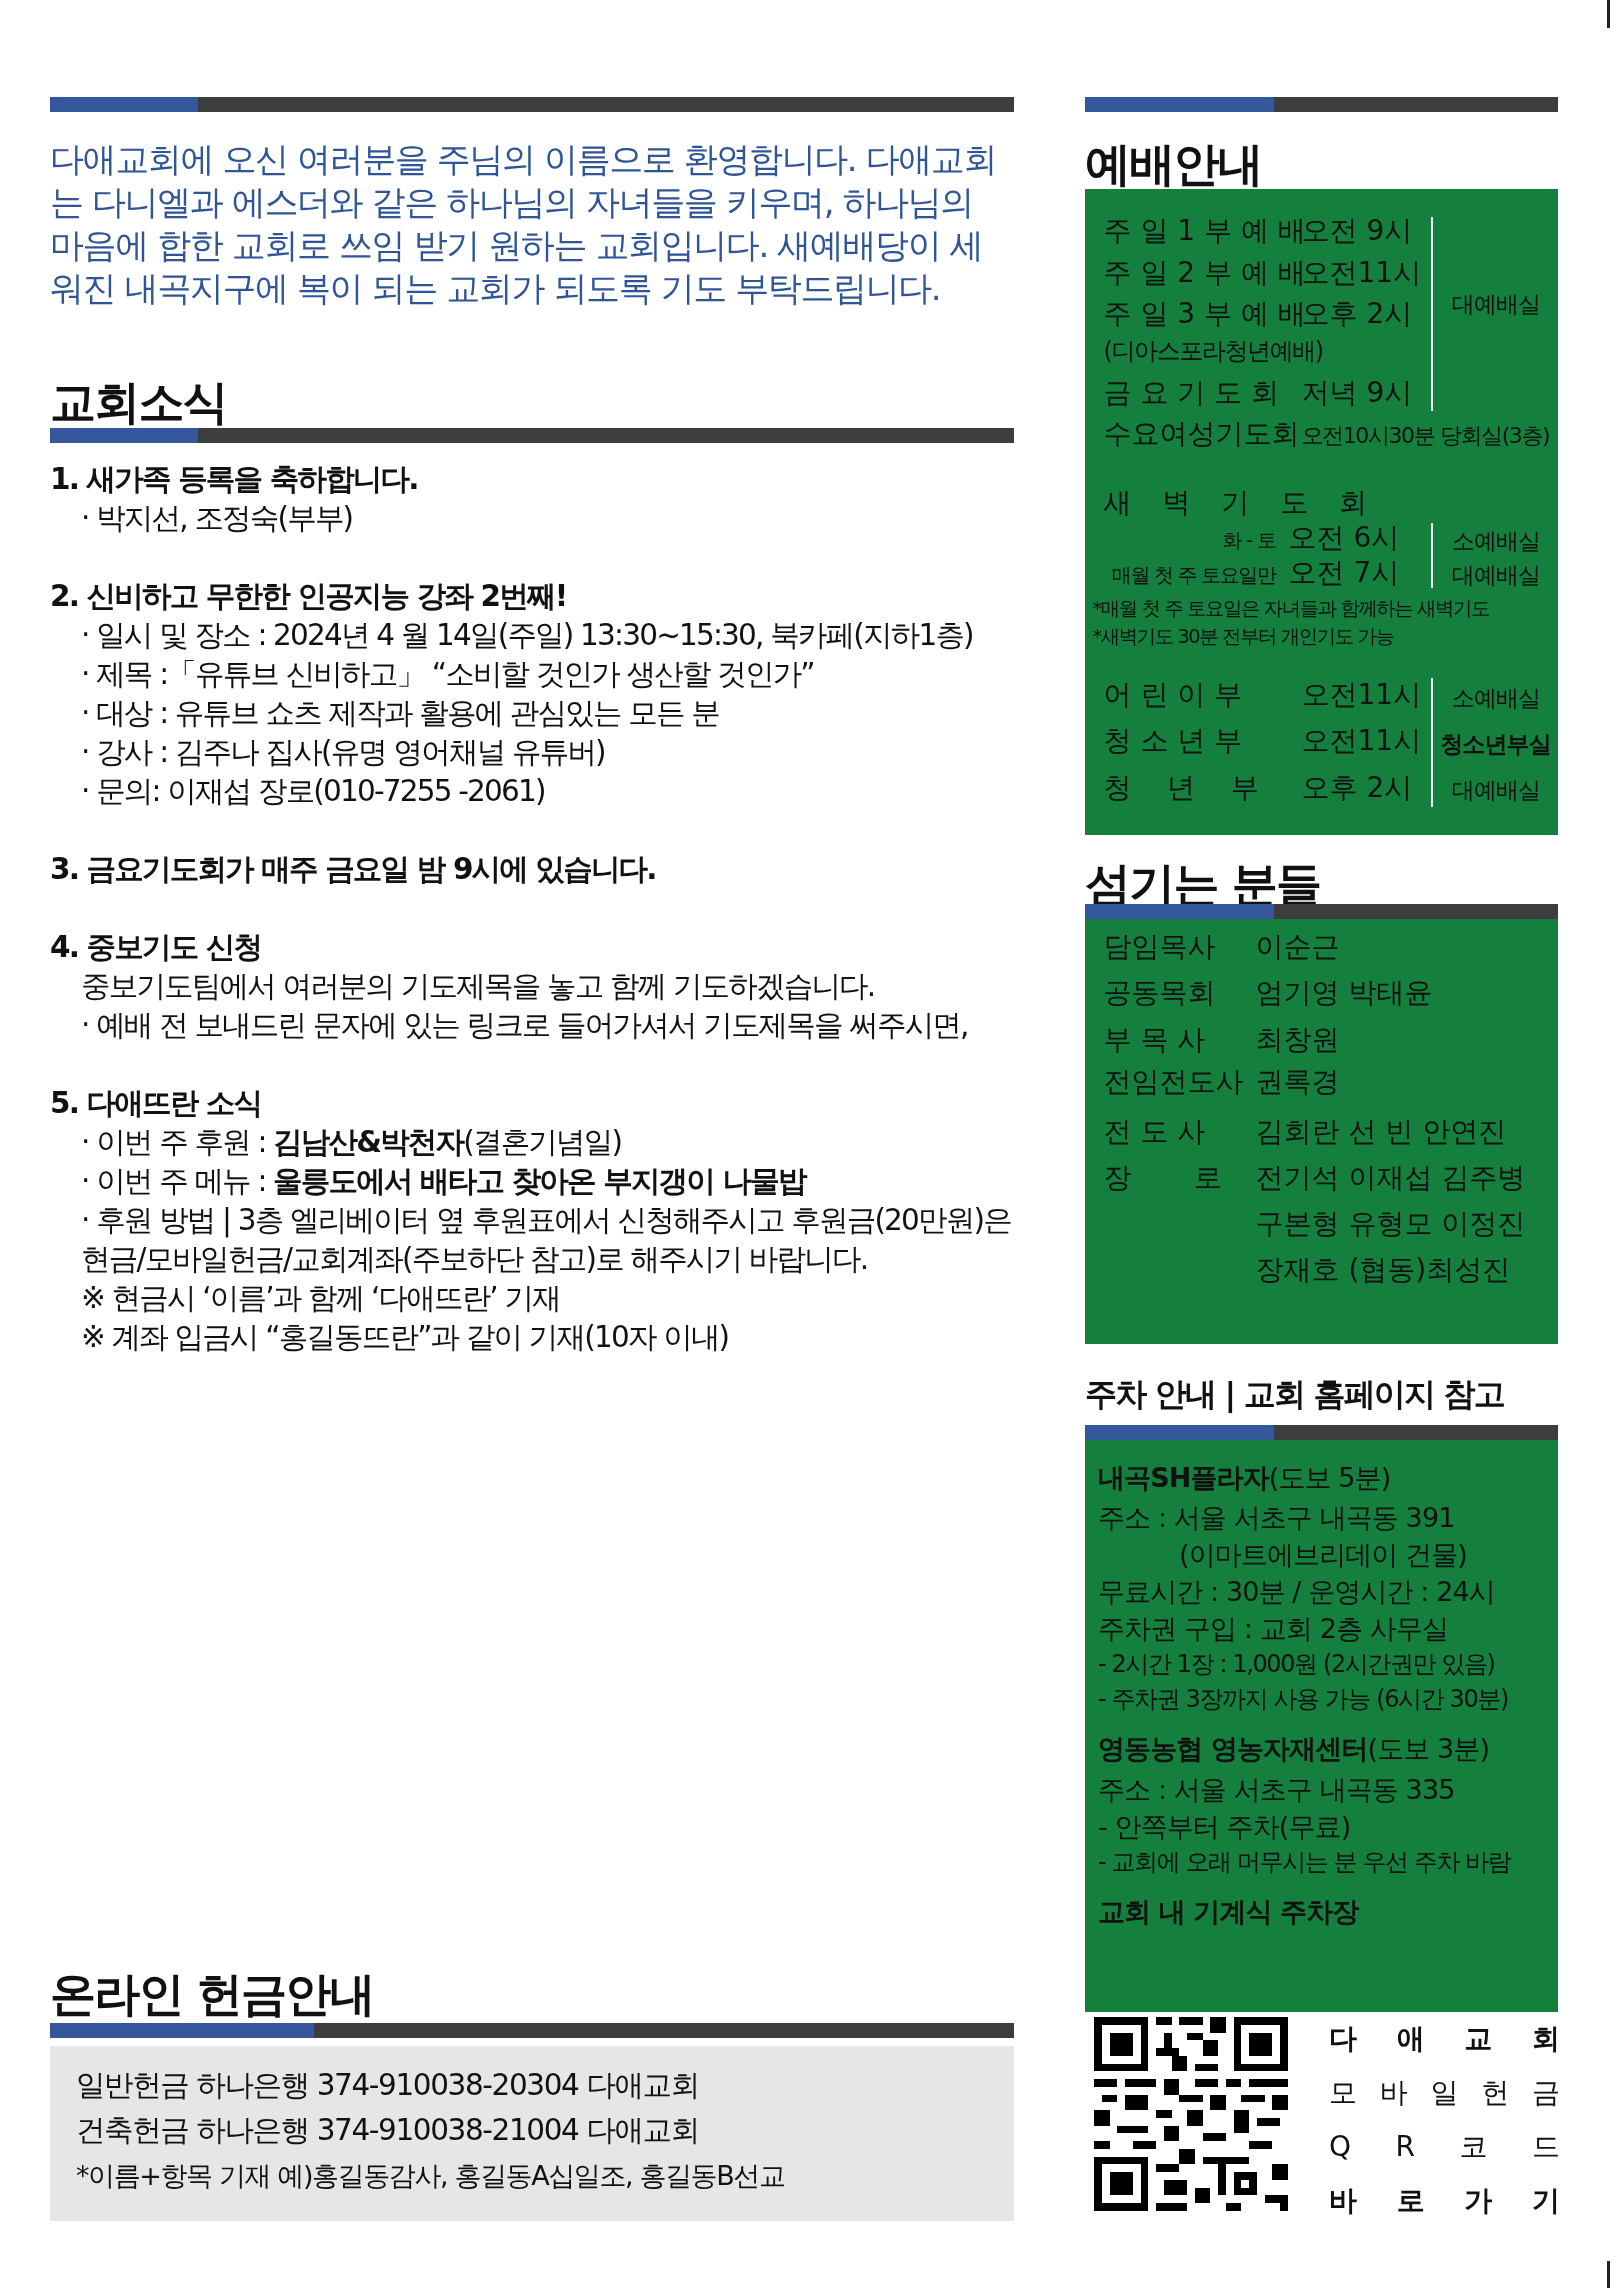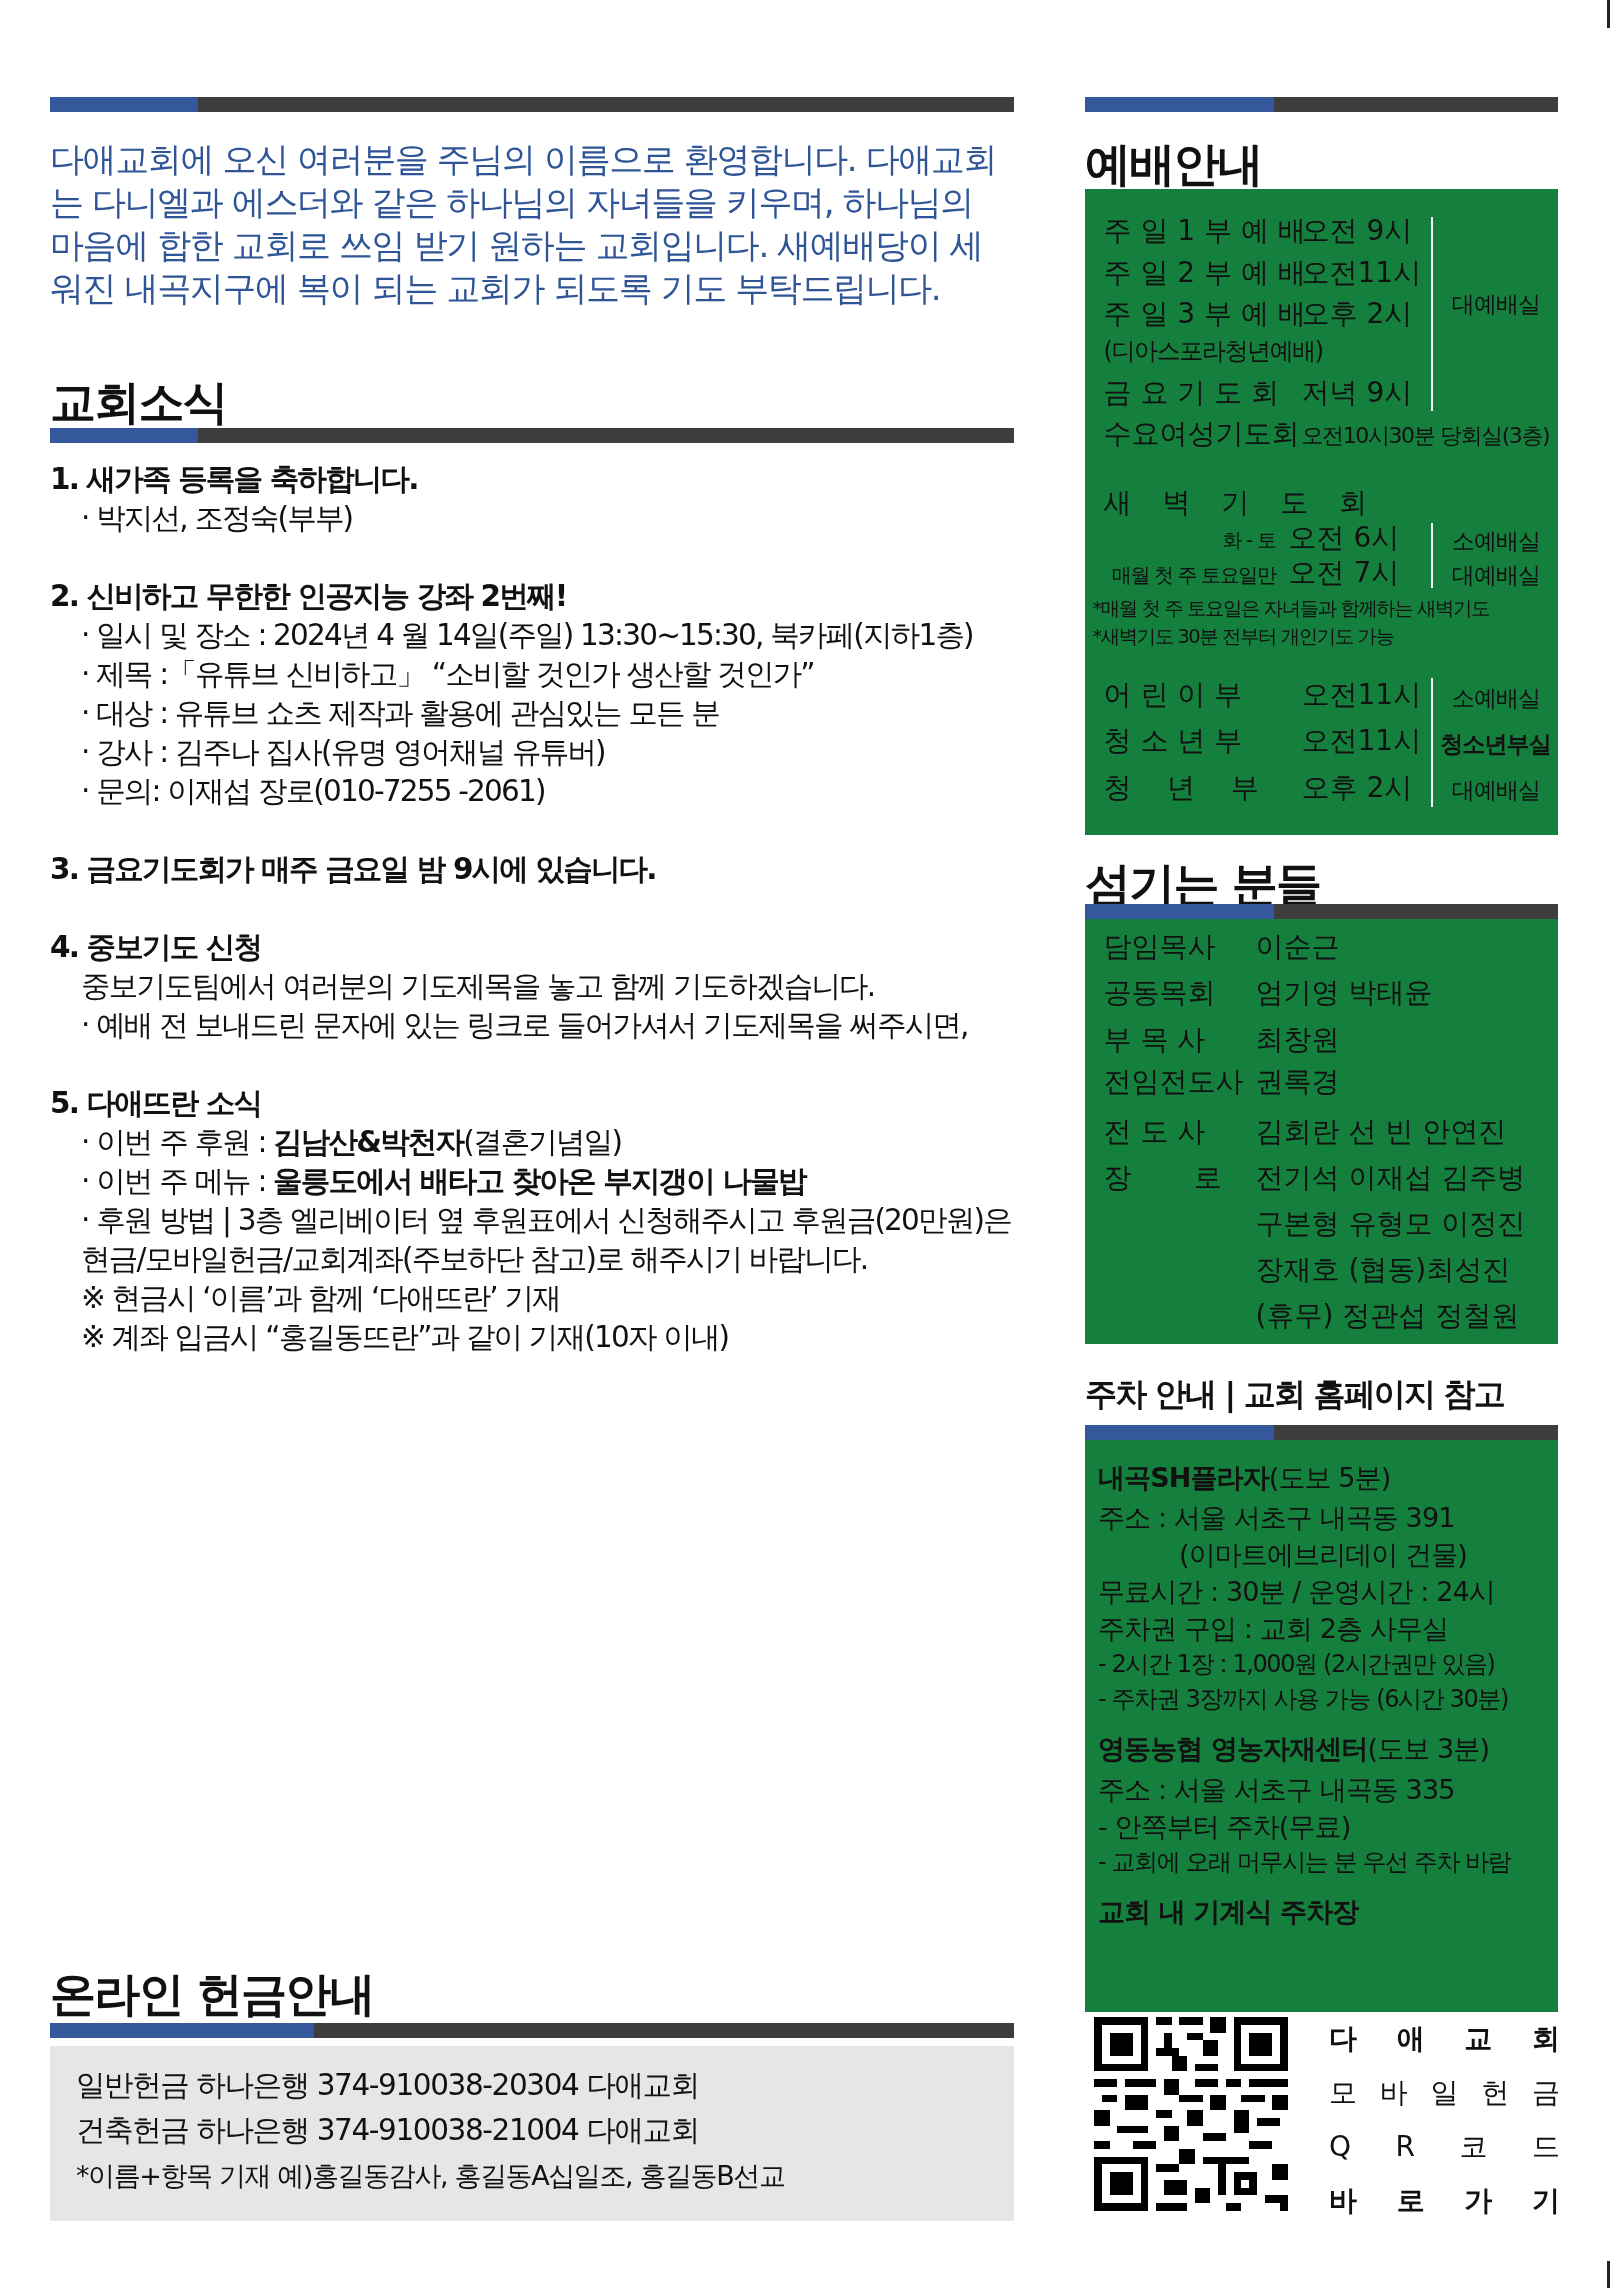--- a/index.html
+++ b/index.html
@@ -145,21 +145,20 @@
   </div>
 <div class="panel staff" style="left:1085px; top:919px; height:425px;">
   <div class="srow" style="top:9.2px;"><span class="role" style="white-space:pre;">담임목사</span><span>이순근</span></div>
   <div class="srow" style="top:55px;"><span class="role" style="white-space:pre;">공동목회</span><span>엄기영 박태윤</span></div>
   <div class="srow" style="top:102px;"><span class="role" style="white-space:pre;">부 목 사</span><span>최창원</span></div>
   <div class="srow" style="top:144px;"><span class="role" style="white-space:pre;">전임전도사</span><span>권록경</span></div>
   <div class="srow" style="top:194px;"><span class="role" style="white-space:pre;">전 도 사</span><span>김회란 선 빈 안연진</span></div>
   <div class="srow" style="top:240px;"><span class="role" style="white-space:pre;">장       로</span><span>전기석 이재섭 김주병</span></div>
   <div class="srow" style="top:286px;"><span class="role"></span><span>구본형 유형모 이정진</span></div>
   <div class="srow" style="top:332px;"><span class="role"></span><span>장재호 (협동)최성진</span></div>
-  <div class="srow" style="top:378px;"><span class="role"></span><span>(휴무) 정관섭 정철원</span></div>
 </div>
 
 <h2 class="section-title" style="left:1085px; top:1373px; font-size:32px;">주차 안내 | 교회 홈페이지 참고</h2>
 <div class="bar" style="left:1085px; top:1425px; width:473px;">
     <div class="blue" style="width:189px;"></div>
   </div>
 <div class="panel parking" style="left:1085px;">
   <div class="ptitle"><span style="font-weight:bold;">내곡SH플라자</span><span>(도보 5분)</span></div>
   <div>주소 : 서울 서초구 내곡동 391</div>
   <div style="padding-left:81px;">        (이마트에브리데이 건물)</div>

